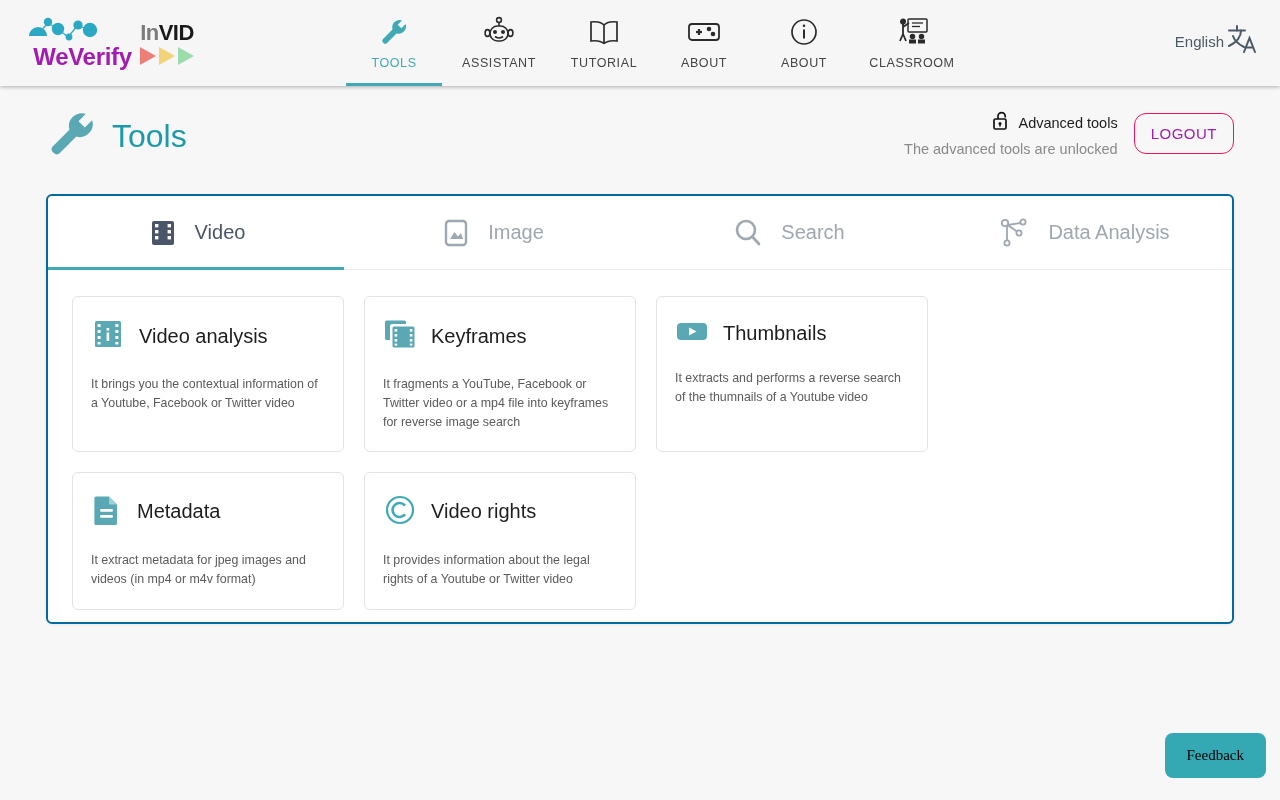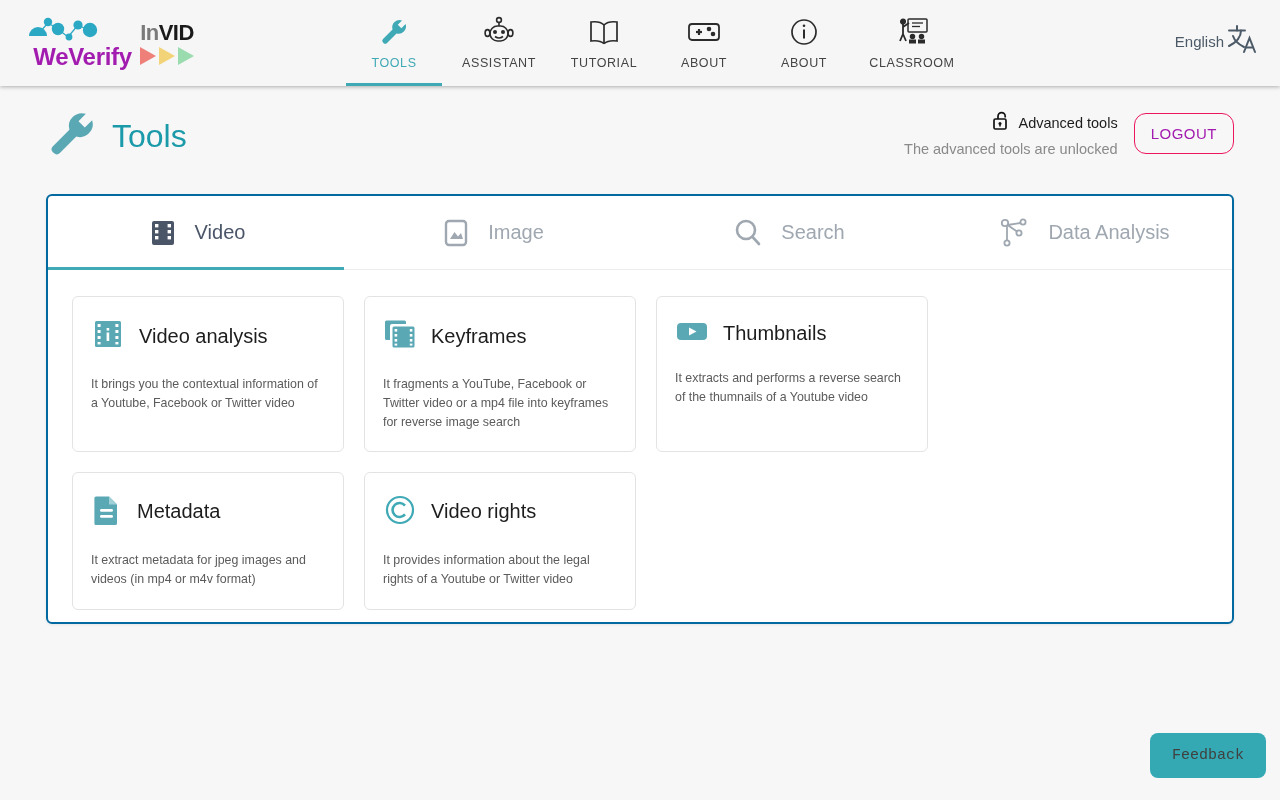--- a/index.html
+++ b/index.html
@@ -121,22 +121,22 @@
   }
   .card-head { display: flex; align-items: center; gap: 14px; }
   .card-title { font-size: 20px; color: #1d1d1d; }
   .card-desc {
     margin-top: 20px; font-size: 12.4px; color: #5b5b5b; line-height: 1.55;
   }
 
   
   .feedback {
     position: absolute; right: 14px; bottom: 22px;
-    background: #34a9b4; color: #404040; border: none; border-radius: 8px;
-    font-size: 15px; padding: 14px 22px; cursor: pointer; font-family: Liberation Mono, monospace;
+    background: #34a9b4; color: #000000; border: none; border-radius: 8px;
+    font-size: 15px; padding: 14px 22px; cursor: pointer; font-family: Liberation Serif, serif;
   }
 </style>
 </head>
 <body>
 
 <div class="header" data-name="app-header">
 
   <div class="logos" data-name="logo-group">
 
     <div class="logo-weverify" data-name="weverify-logo">

